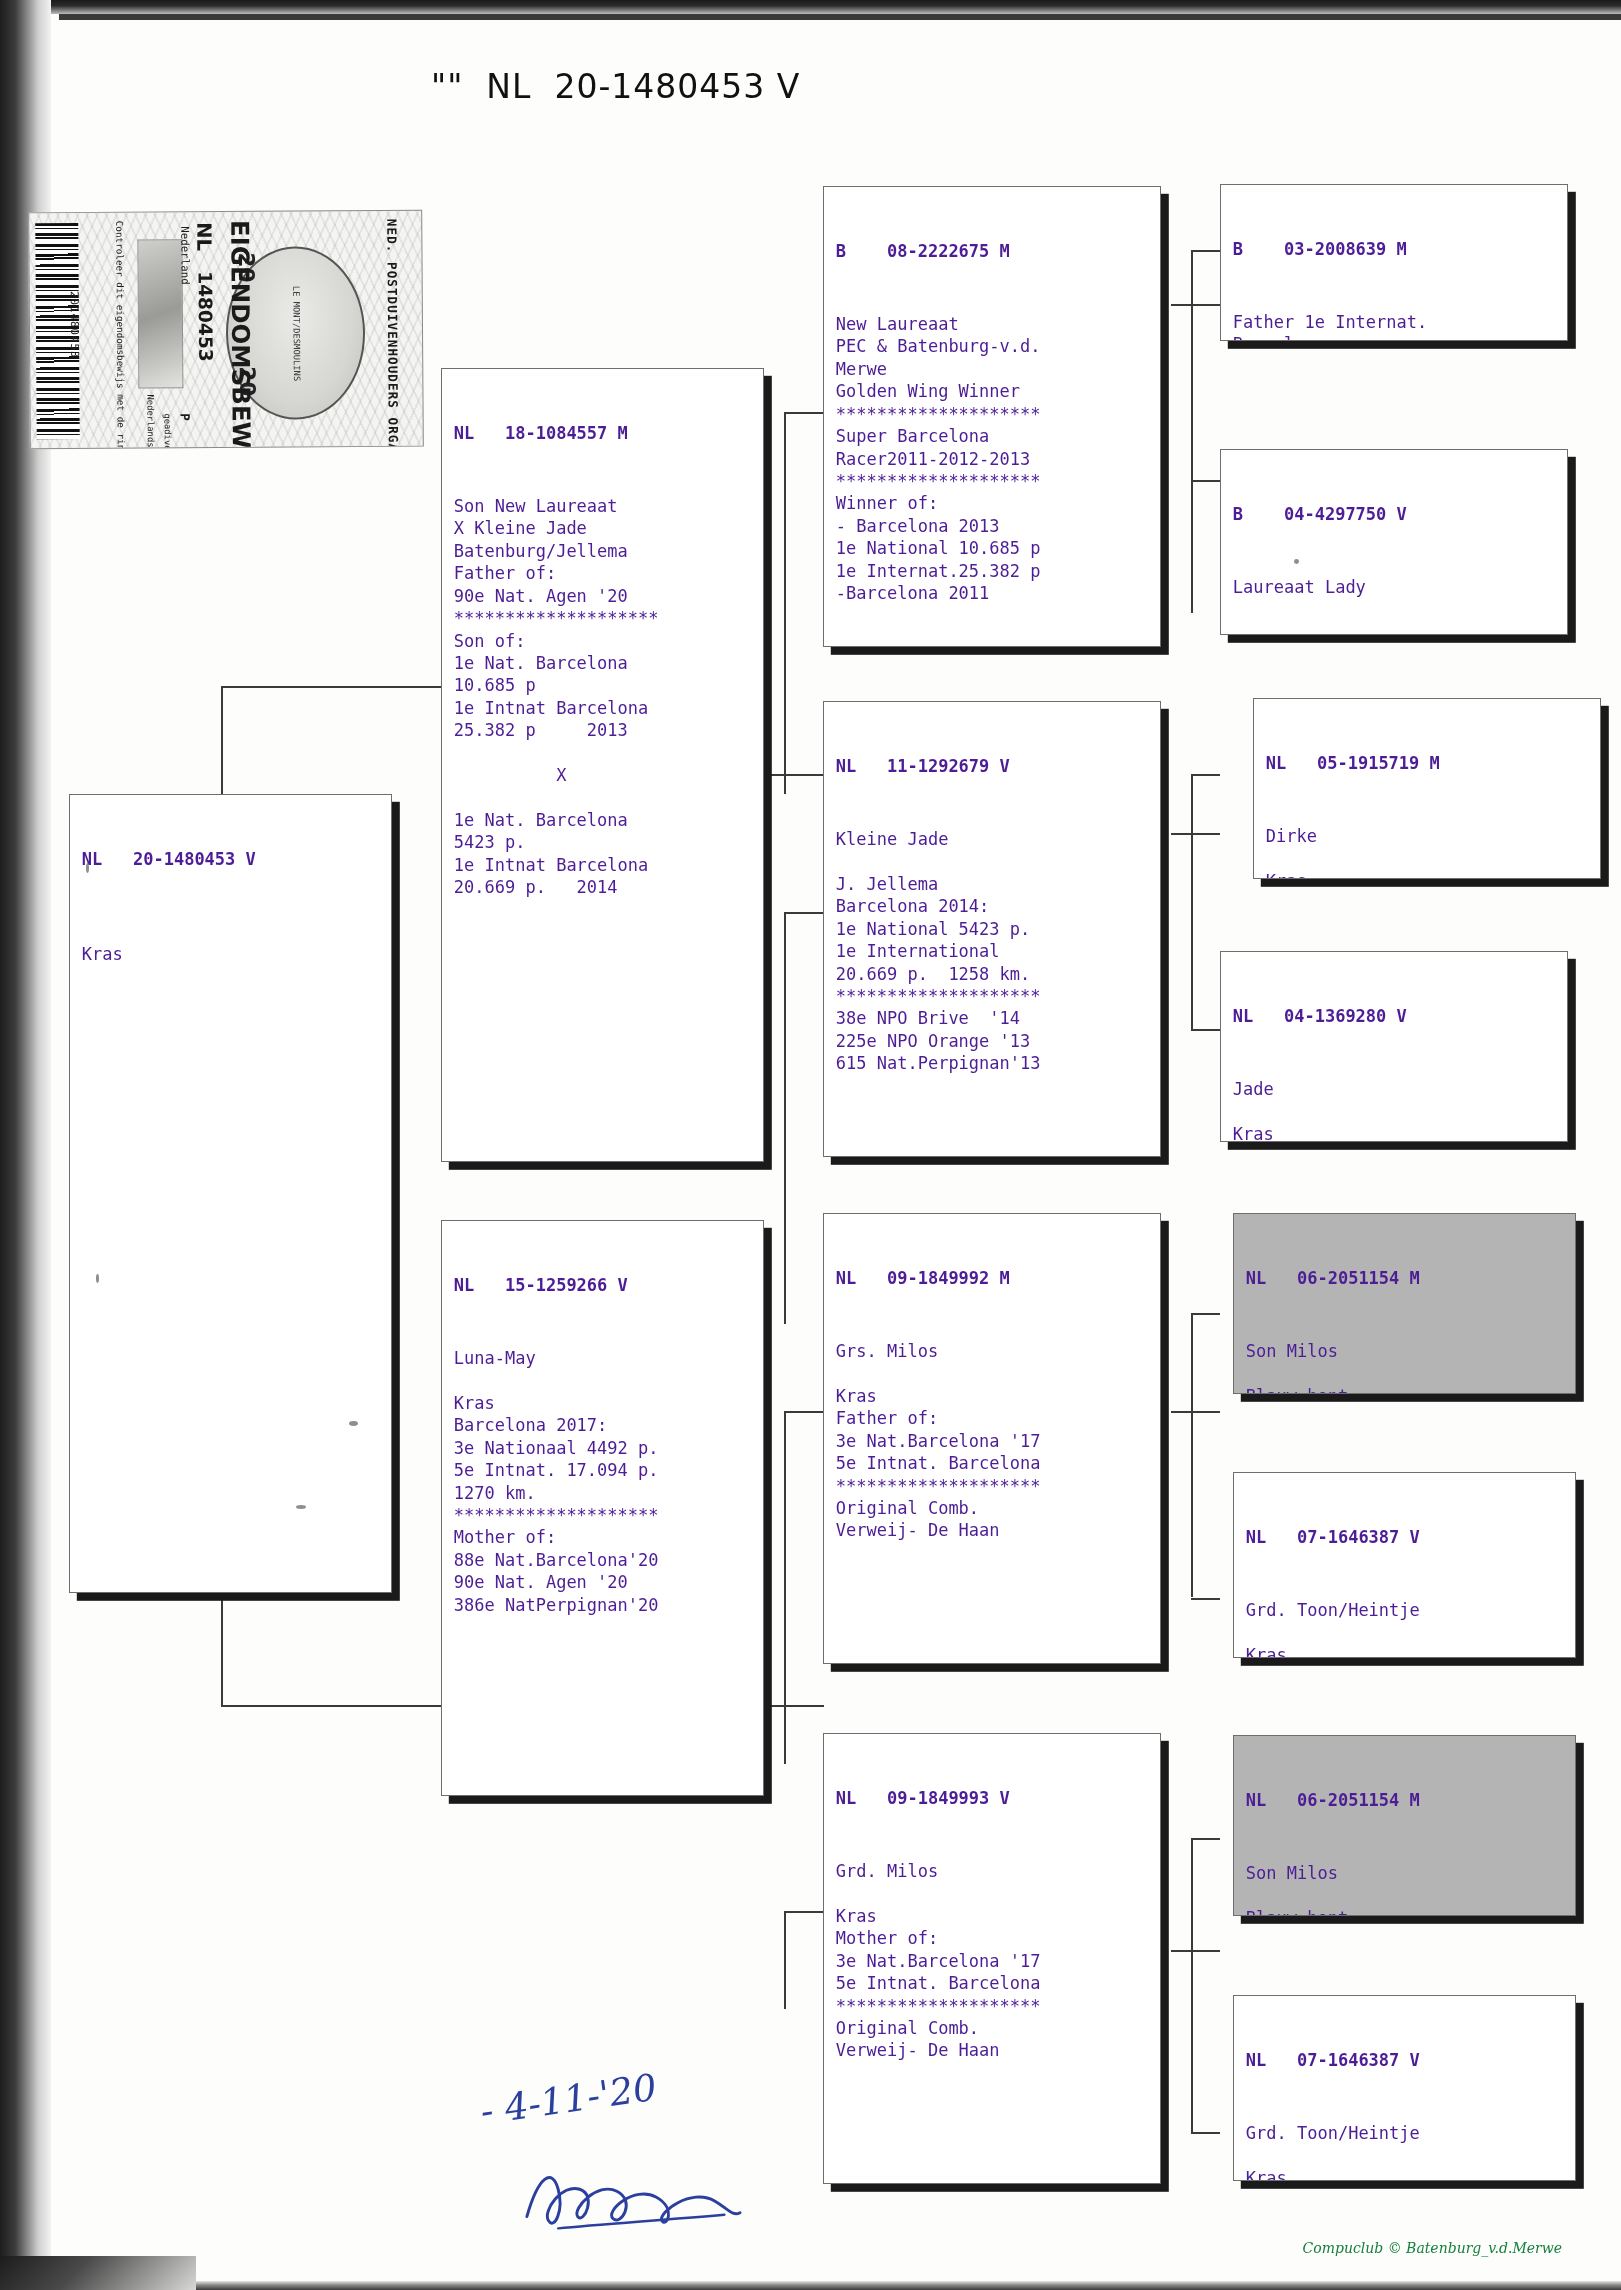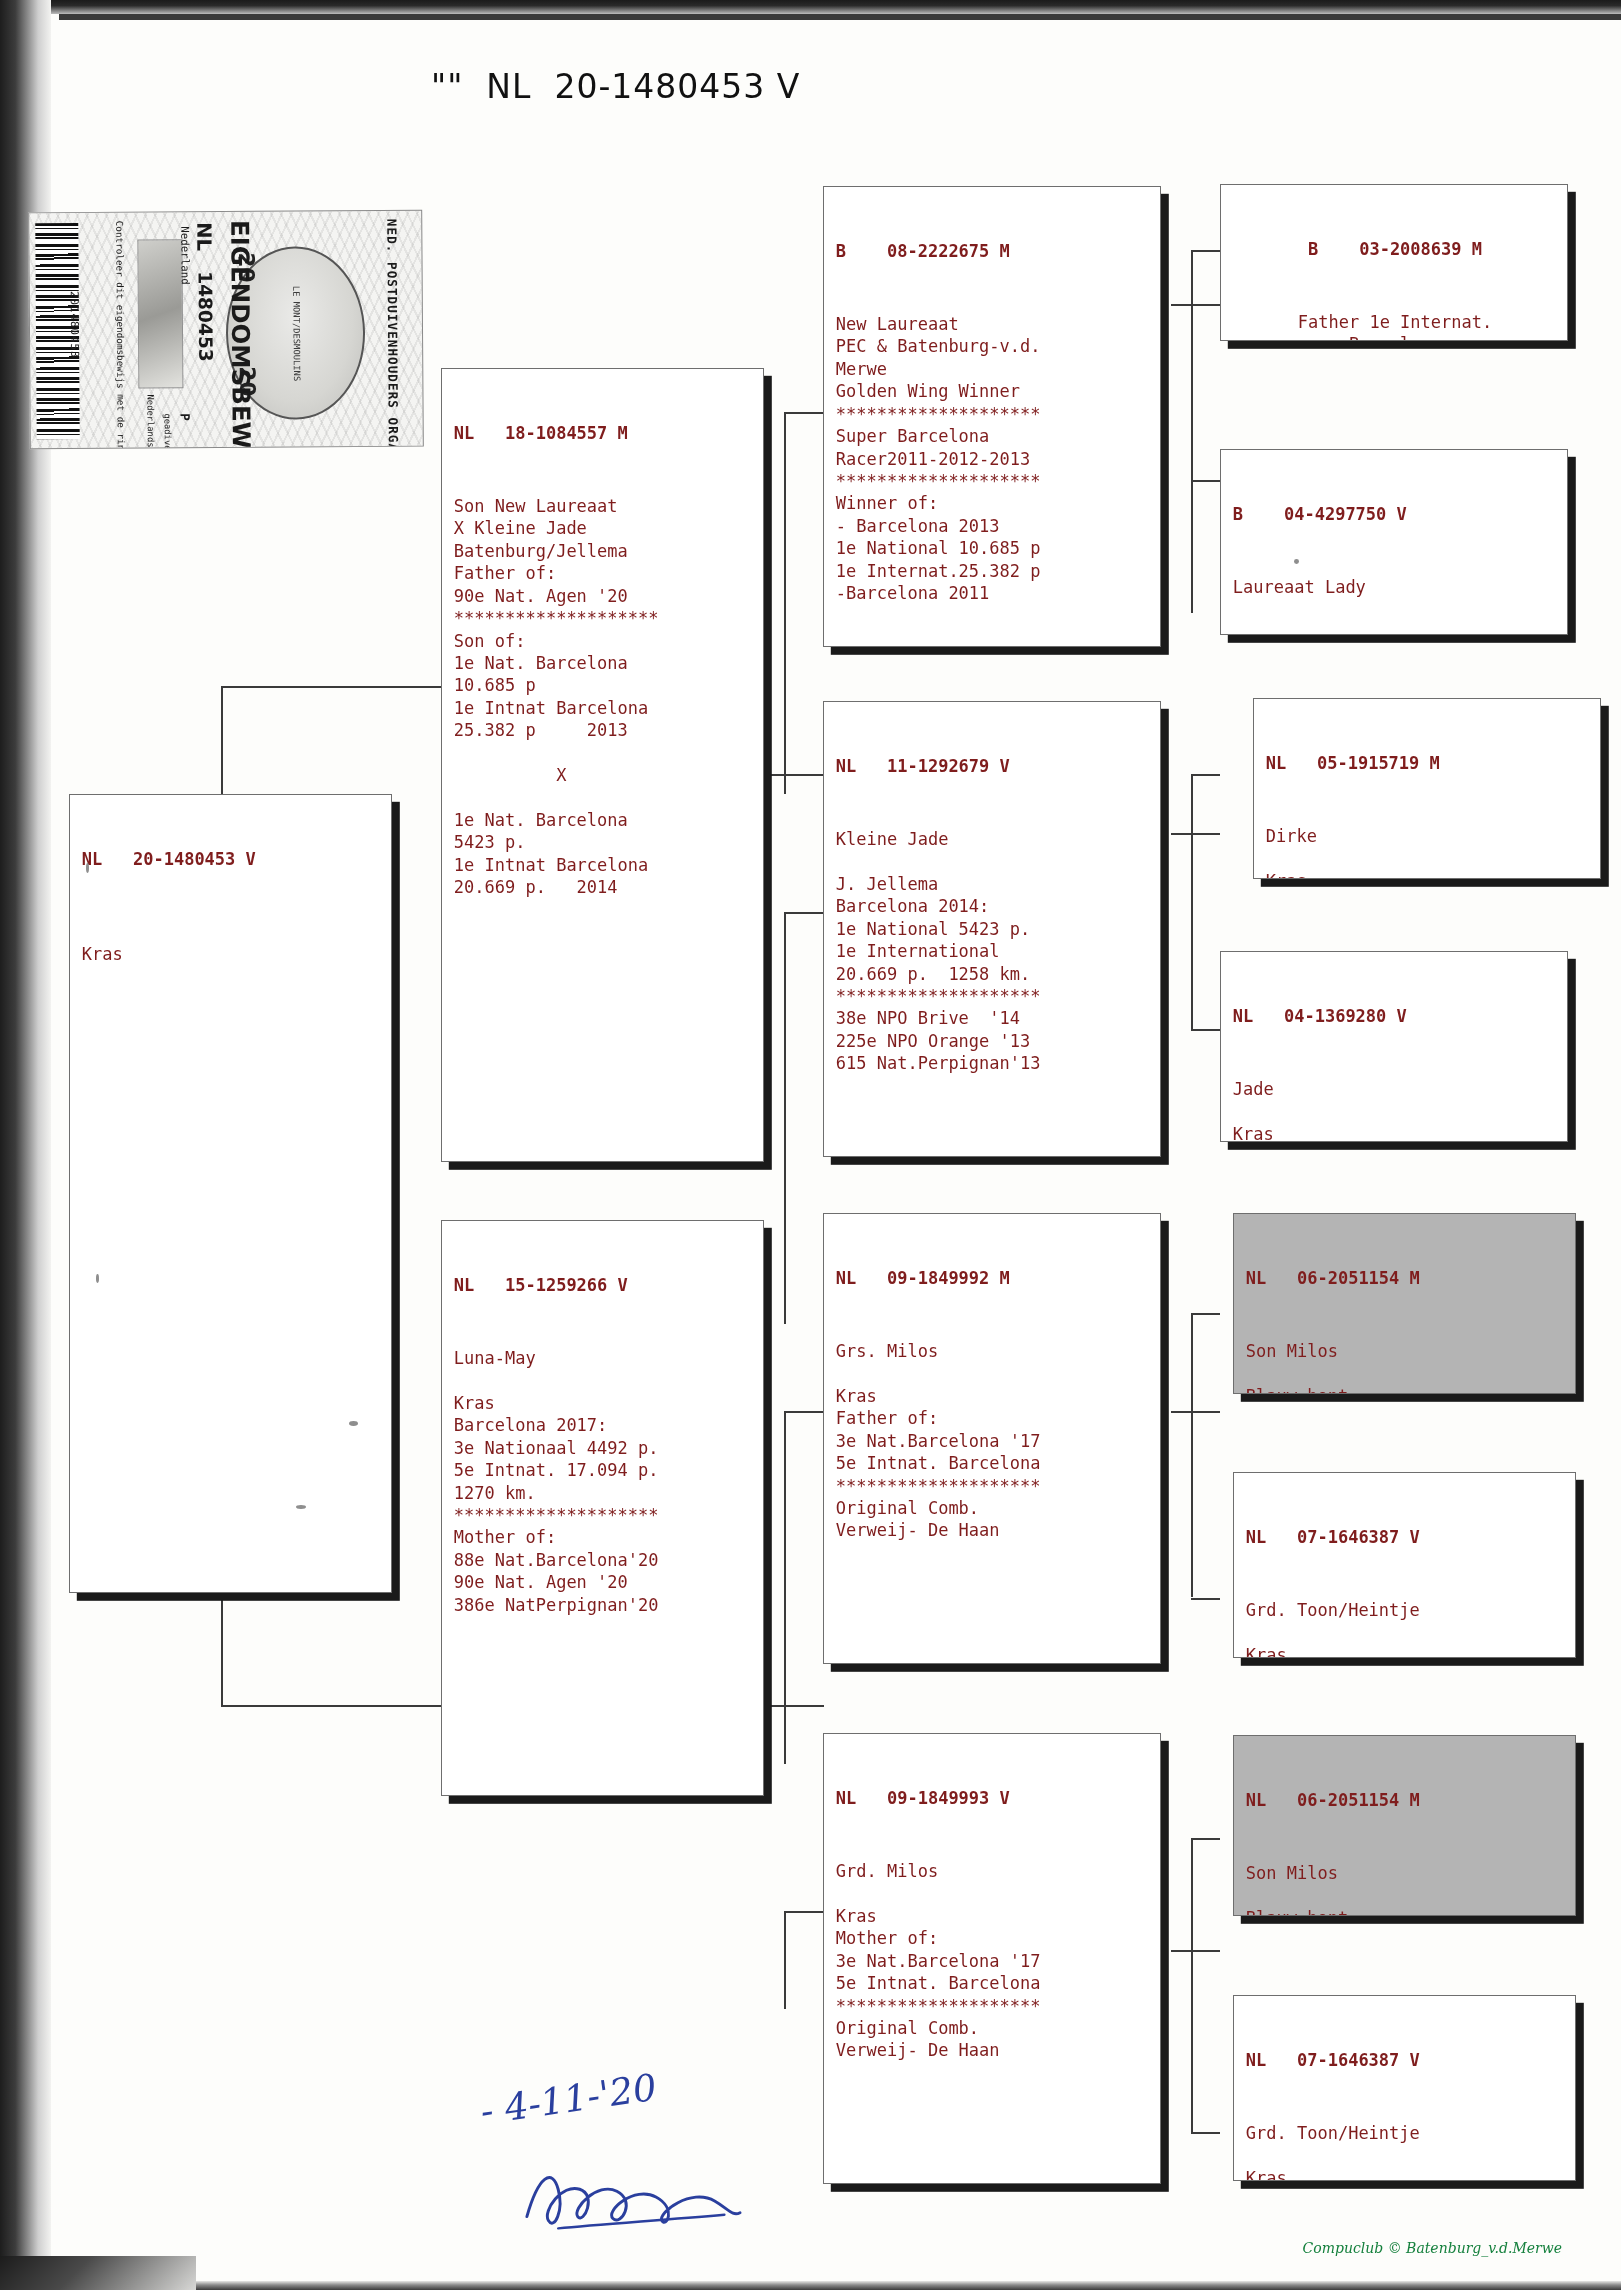--- a/index.html
+++ b/index.html
@@ -60,21 +60,21 @@
   
   .box {
     position: absolute;
     background: #ffffff;
     border: 1px solid #6e6e6e;
     box-sizing: border-box;
     box-shadow: 7.8px 7.8px 0 0 #1a1a1a;
     padding: 7.8px 9.8px 5.9px 11.8px;
     font-size: 17px;
     line-height: 1.32;
-    color: #7f1d1d;
+    color: #4c1d95;
     white-space: pre;
     overflow: hidden;
   }
   .box.grey {
     background: #b4b4b4;
     box-shadow: 7.8px 7.8px 0 0 #1a1a1a;
   }
   .box .hdr {
     font-weight: bold;
     display: block;
@@ -424,21 +424,21 @@
 
 Kras
 Mother of:
 3e Nat.Barcelona '17
 5e Intnat. Barcelona
 ********************
 Original Comb.
 Verweij- De Haan</span>
   </div>
 
-  <div class="box" style="left:1220px; top:184px; width:348px; height:157px;text-align:center;">
+  <div class="box" style="left:1220px; top:184px; width:348px; height:157px;">
     <span class="hdr">B    03-2008639 M</span>
     <span class="body">Father 1e Internat.
 Barcelona
 
 Father to:
 - New Laureaat</span>
   </div>
 
   <div class="box" style="left:1220px; top:449px; width:348px; height:186px;">
     <span class="hdr">B    04-4297750 V</span>

